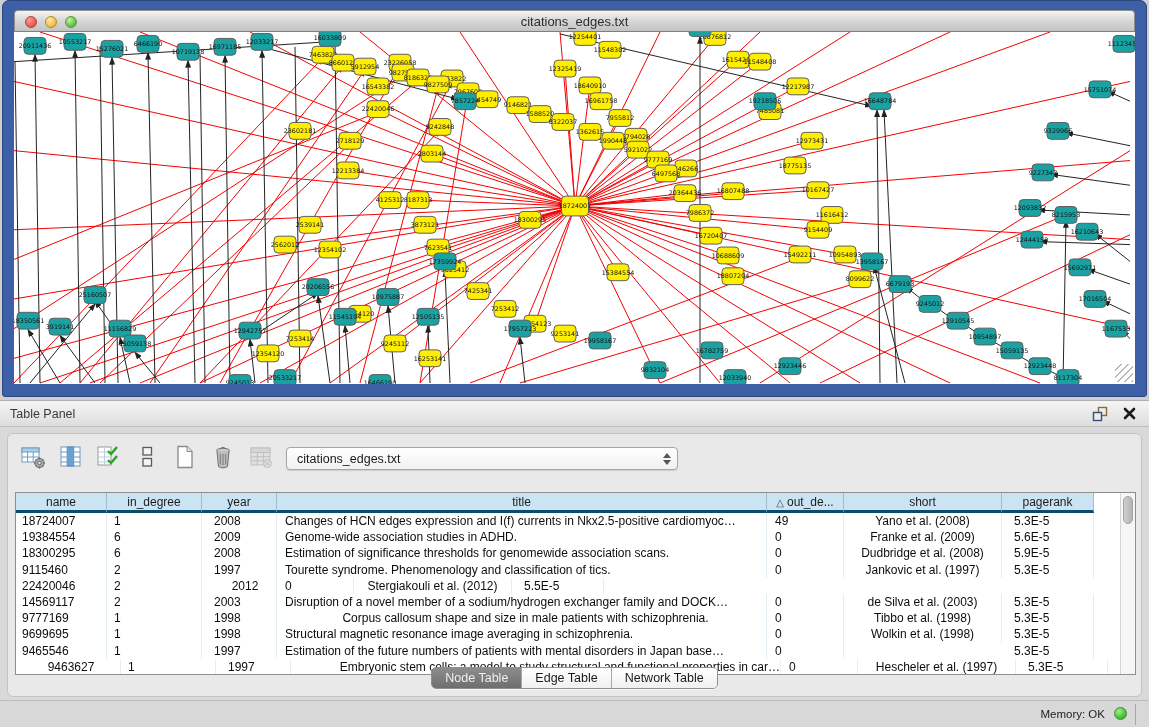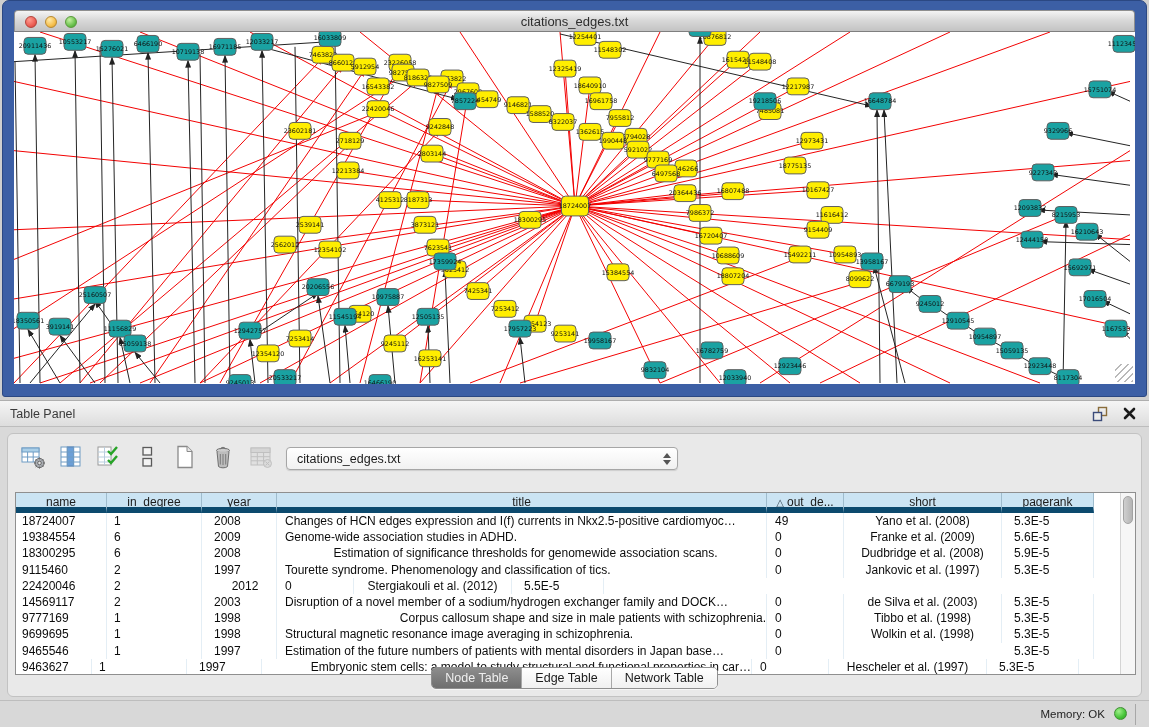--- a/index.html
+++ b/index.html
@@ -48,21 +48,21 @@
     box-shadow:0 1px 1px rgba(0,0,0,.12); }
   .combo-val { flex:1; font-size:12.5px; color:#1a1a1a; }
   .stepper { width:12px; display:flex; flex-direction:column; align-items:center; gap:2px; }
   .stepper .up   { width:0; height:0; border-left:4px solid transparent; border-right:4px solid transparent; border-bottom:5px solid #555; }
   .stepper .down { width:0; height:0; border-left:4px solid transparent; border-right:4px solid transparent; border-top:5px solid #555; }
 
   
   .tbl { position:absolute; left:7px; top:58px; width:1121px; height:183px; background:#ffffff;
     border:1px solid #8f8f8f; overflow:hidden; }
   .thead { display:flex; height:20px; }
-  .th { background:#cbe4f3; border-right:1px solid #9fbccd; border-bottom:6px solid #0c4a6e;
+  .th { background:#cbe4f3; border-right:1px solid #9fbccd; border-bottom:3px solid #0c4a6e;
     font-size:12px; color:#1c1c1c; text-align:center; line-height:19px; overflow:hidden; white-space:nowrap; }
   .th .sort { color:#3a4c5a; font-size:10px; margin-right:3px; }
   .th.filler { background:#ffffff; border-right:none; border-bottom:none; }
   .tr { display:flex; height:16.2px; }
   .td { font-size:12px; color:#0c0c0c; line-height:16px; white-space:nowrap; overflow:hidden;
     border-right:1px solid #e4eef5; }
   .td.filler { border-right:none; }
   .vscroll { position:absolute; right:0; top:0; bottom:0; width:15px; background:#f6f6f6; border-left:1px solid #d4d4d4; }
   .vthumb { position:absolute; left:2px; top:3px; width:10px; height:28px; border-radius:5px;
     background:linear-gradient(90deg,#cfcfcf,#b4b4b4); border:1px solid #a2a2a2; }
@@ -848,21 +848,21 @@
             <div class="td" style="width: 490px; text-align: left; padding-left: 8px;">Genome-wide association studies in ADHD.</div>
             <div class="td" style="width: 77px; text-align: left; padding-left: 8px;">0</div>
             <div class="td" style="width: 158px; text-align: center;">Franke et al. (2009)</div>
             <div class="td" style="width: 92px; text-align: left; padding-left: 12px;">5.6E-5</div>
             <div class="td filler" style="flex: 1 1 0%;"></div>
           </div>
           <div class="tr">
             <div class="td" style="width: 91px; text-align: left; padding-left: 6px;">18300295</div>
             <div class="td" style="width: 95px; text-align: left; padding-left: 7px;">6</div>
             <div class="td" style="width: 75px; text-align: left; padding-left: 12px;">2008</div>
-            <div class="td" style="width: 490px; text-align: center; padding-left: 8px;">Estimation of significance thresholds for genomewide association scans.</div>
+            <div class="td" style="width: 490px; text-align: left; padding-left: 8px;">Estimation of significance thresholds for genomewide association scans.</div>
             <div class="td" style="width: 77px; text-align: left; padding-left: 8px;">0</div>
             <div class="td" style="width: 158px; text-align: center;">Dudbridge et al. (2008)</div>
             <div class="td" style="width: 92px; text-align: left; padding-left: 12px;">5.9E-5</div>
             <div class="td filler" style="flex: 1 1 0%;"></div>
           </div>
           <div class="tr">
             <div class="td" style="width: 91px; text-align: left; padding-left: 6px;">9115460</div>
             <div class="td" style="width: 95px; text-align: left; padding-left: 7px;">2</div>
             <div class="td" style="width: 75px; text-align: left; padding-left: 12px;">1997</div>
             <div class="td" style="width: 490px; text-align: left; padding-left: 8px;">Tourette syndrome. Phenomenology and classification of tics.</div>
@@ -887,21 +887,21 @@
             <div class="td" style="width: 490px; text-align: left; padding-left: 8px;">Disruption of a novel member of a sodium/hydrogen exchanger family and DOCK…</div>
             <div class="td" style="width: 77px; text-align: left; padding-left: 8px;">0</div>
             <div class="td" style="width: 158px; text-align: center;">de Silva et al. (2003)</div>
             <div class="td" style="width: 92px; text-align: left; padding-left: 12px;">5.3E-5</div>
             <div class="td filler" style="flex: 1 1 0%;"></div>
           </div>
           <div class="tr">
             <div class="td" style="width: 91px; text-align: left; padding-left: 6px;">9777169</div>
             <div class="td" style="width: 95px; text-align: left; padding-left: 7px;">1</div>
             <div class="td" style="width: 75px; text-align: left; padding-left: 12px;">1998</div>
-            <div class="td" style="width: 490px; text-align: right; padding-left: 8px;">Corpus callosum shape and size in male patients with schizophrenia.</div>
+            <div class="td" style="width: 490px; text-align: center; padding-left: 8px;">Corpus callosum shape and size in male patients with schizophrenia.</div>
             <div class="td" style="width: 77px; text-align: left; padding-left: 8px;">0</div>
             <div class="td" style="width: 158px; text-align: center;">Tibbo et al. (1998)</div>
             <div class="td" style="width: 92px; text-align: left; padding-left: 12px;">5.3E-5</div>
             <div class="td filler" style="flex: 1 1 0%;"></div>
           </div>
           <div class="tr">
             <div class="td" style="width: 91px; text-align: left; padding-left: 6px;">9699695</div>
             <div class="td" style="width: 95px; text-align: left; padding-left: 7px;">1</div>
             <div class="td" style="width: 75px; text-align: left; padding-left: 12px;">1998</div>
             <div class="td" style="width: 490px; text-align: left; padding-left: 8px;">Structural magnetic resonance image averaging in schizophrenia.</div>
@@ -914,21 +914,21 @@
             <div class="td" style="width: 91px; text-align: left; padding-left: 6px;">9465546</div>
             <div class="td" style="width: 95px; text-align: left; padding-left: 7px;">1</div>
             <div class="td" style="width: 75px; text-align: left; padding-left: 12px;">1997</div>
             <div class="td" style="width: 490px; text-align: left; padding-left: 8px;">Estimation of the future numbers of patients with mental disorders in Japan base…</div>
             <div class="td" style="width: 77px; text-align: left; padding-left: 8px;">0</div>
             <div class="td" style="width: 158px; text-align: center; margin-top: 37px;">Nakamura et al. (1997)</div>
             <div class="td" style="width: 92px; text-align: left; padding-left: 12px;">5.3E-5</div>
             <div class="td filler" style="flex: 1 1 0%;"></div>
           </div>
           <div class="tr">
-            <div class="td" style="width: 76px; text-align: left; padding-left: 6px;">9463627</div>
+            <div class="td" style="width: 105px; text-align: center; padding-left: 6px;">9463627</div>
             <div class="td" style="width: 95px; text-align: left; padding-left: 7px;">1</div>
             <div class="td" style="width: 75px; text-align: left; padding-left: 12px;">1997</div>
             <div class="td" style="width: 490px; text-align: right; padding-left: 8px;">Embryonic stem cells: a model to study structural and functional properties in car…</div>
             <div class="td" style="width: 77px; text-align: left; padding-left: 8px;">0</div>
             <div class="td" style="width: 158px; text-align: center;">Hescheler et al. (1997)</div>
             <div class="td" style="width: 92px; text-align: left; padding-left: 12px;">5.3E-5</div>
             <div class="td filler" style="flex: 1 1 0%;"></div>
           </div>
         </div>
       <div class="vscroll">

